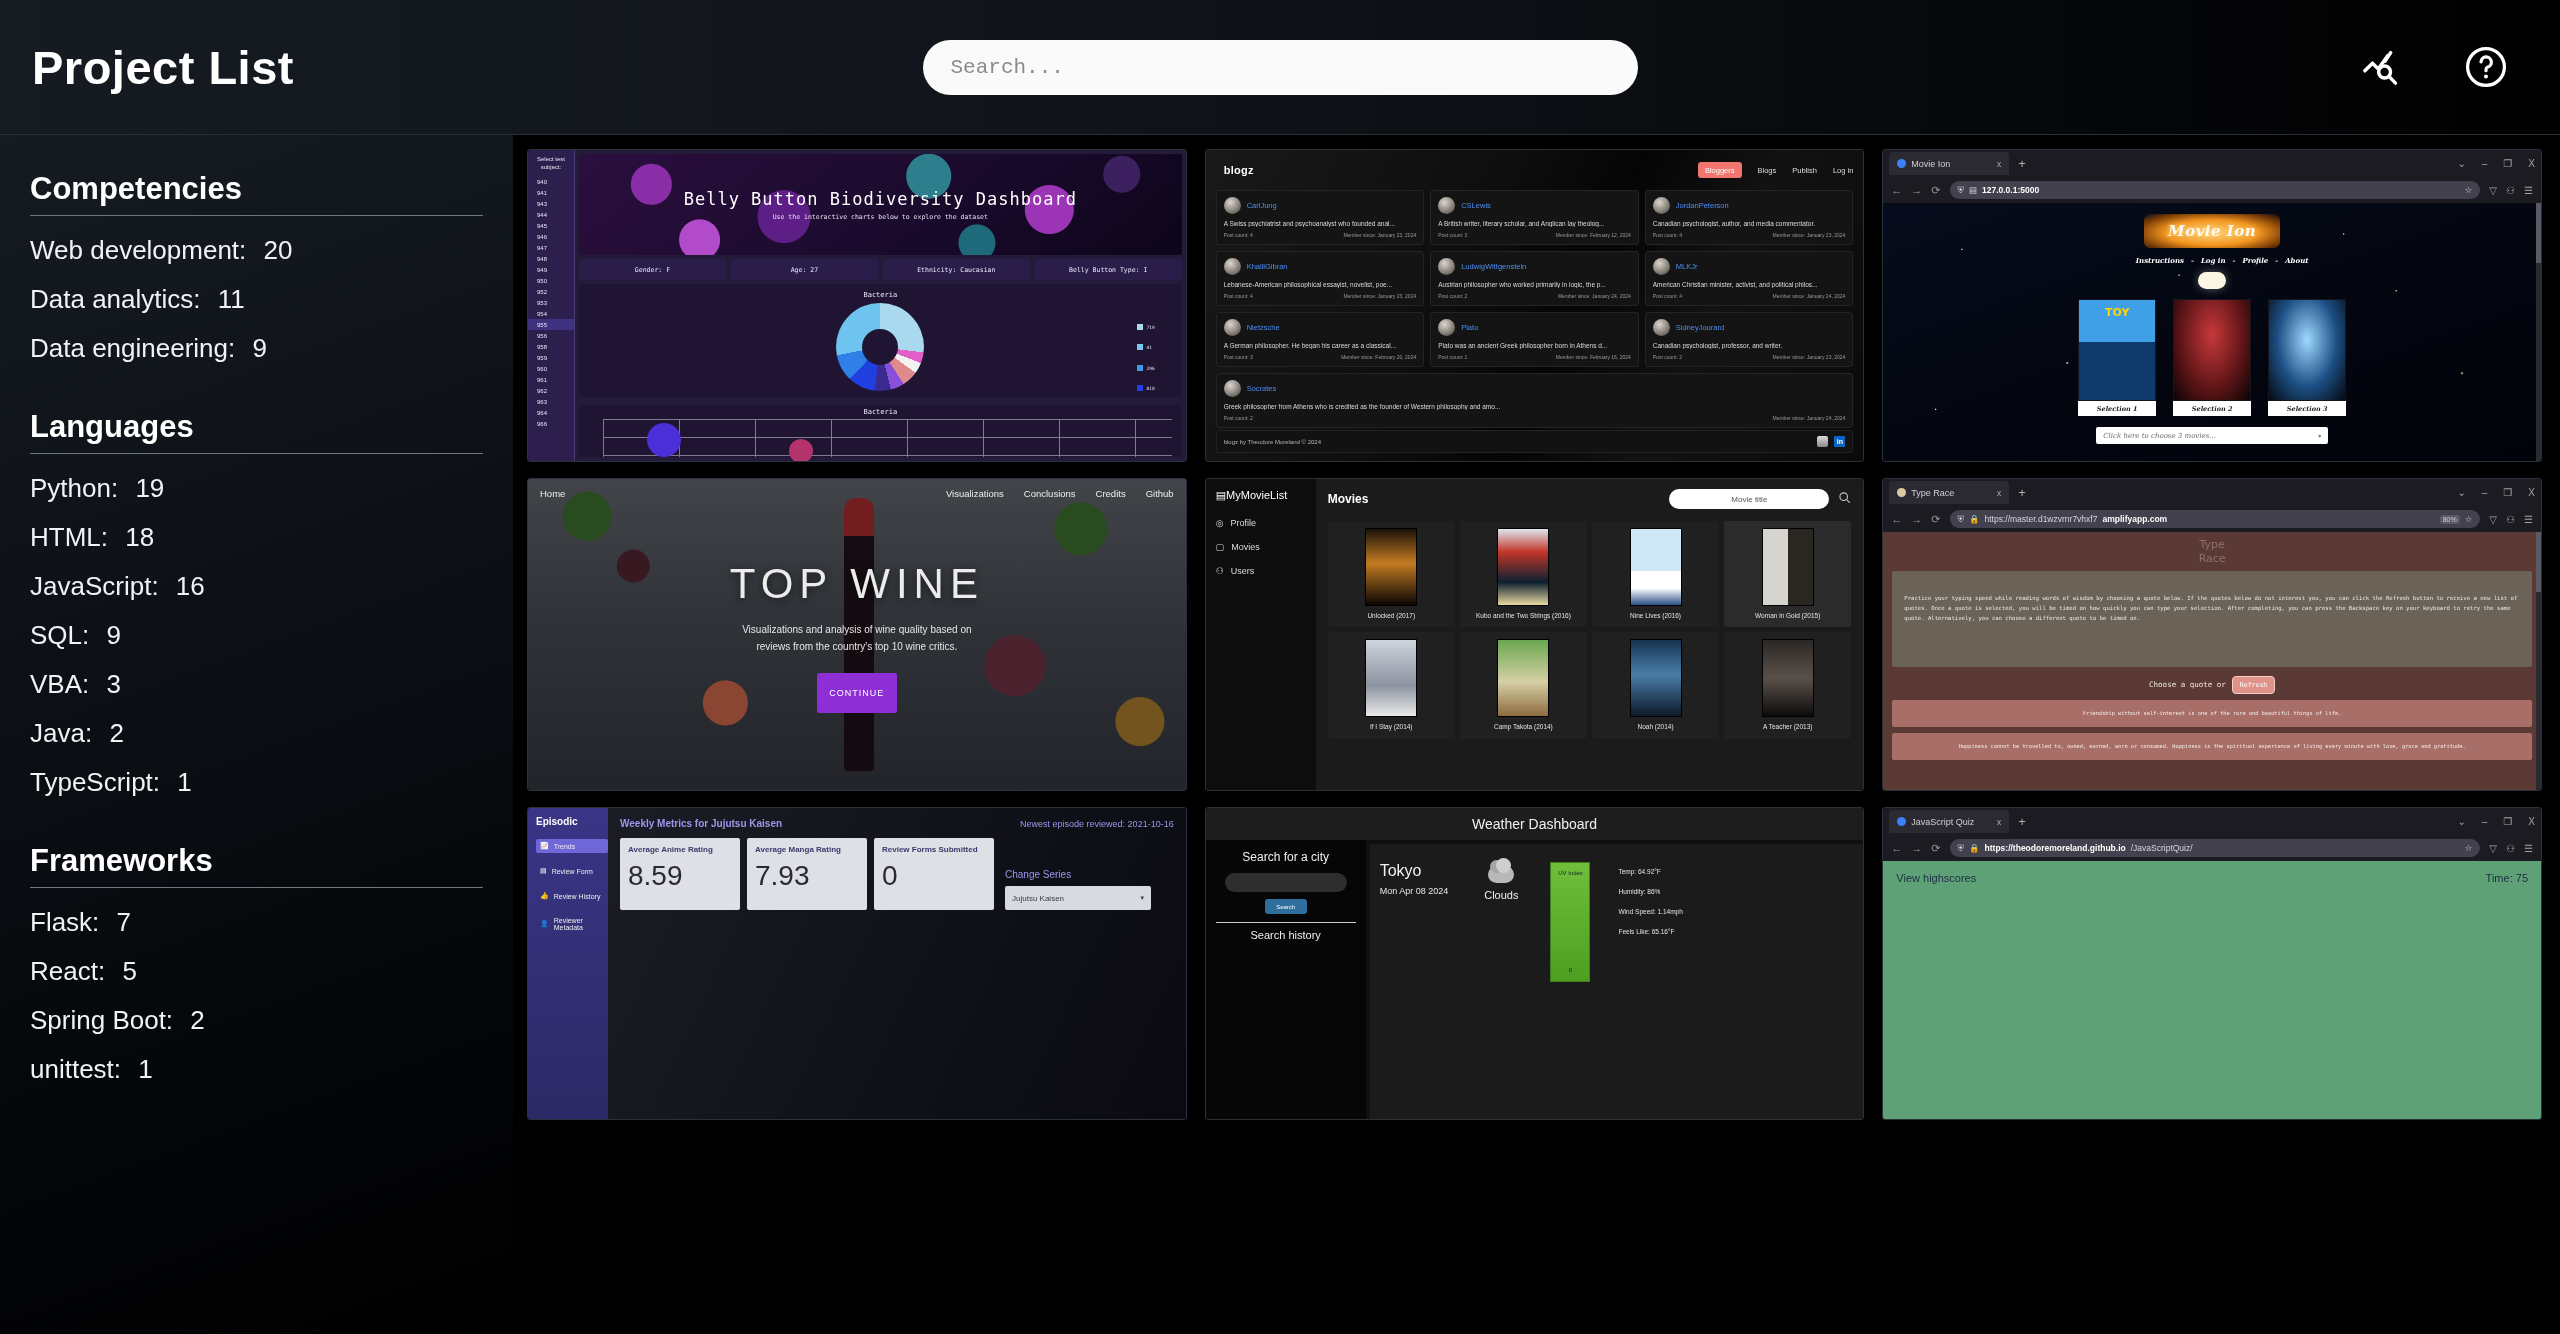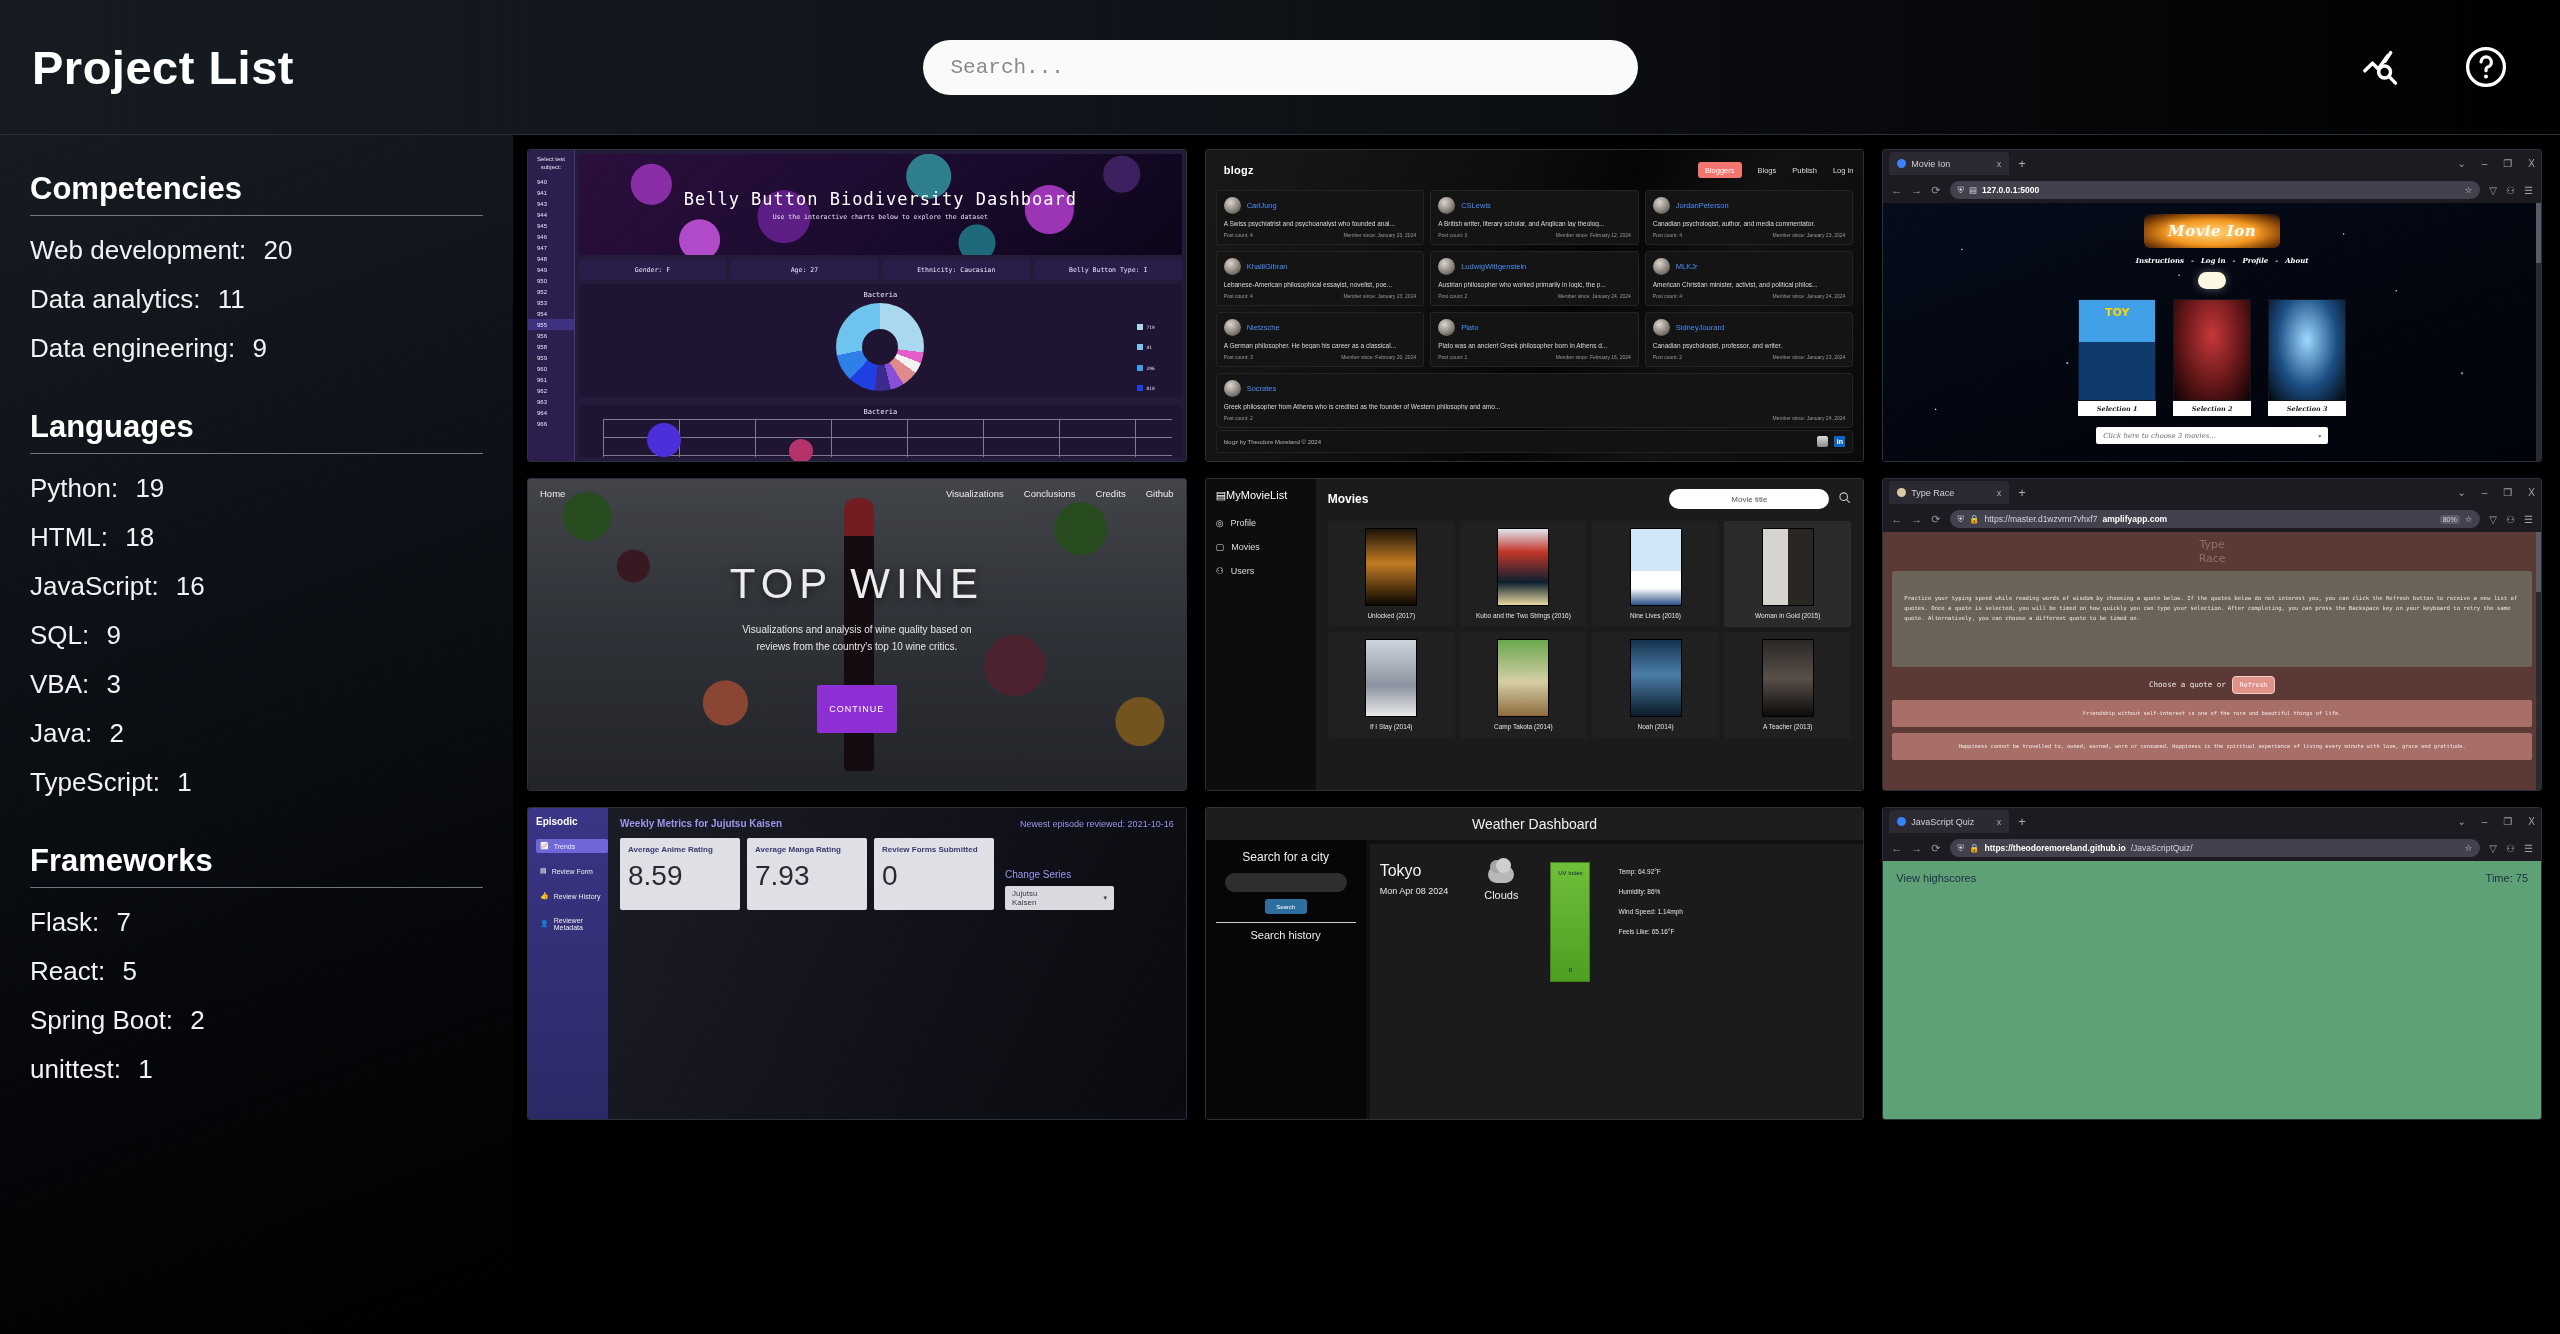--- a/index.html
+++ b/index.html
@@ -191,21 +191,21 @@
   .tw::before{content:"";position:absolute;left:48%;top:6%;width:30px;height:88%;
     background:linear-gradient(#c22b2b 0 14%,#1b0a10 14% 100%);border-radius:12px 12px 4px 4px;opacity:.95;}
   .tw-shade{position:absolute;inset:0;background:rgba(10,10,14,.42);}
   .tw-nav{position:relative;display:flex;align-items:center;padding:9px 12px;
     font-size:9.5px;color:#eee;}
   .tw-nav .r{margin-left:auto;display:flex;gap:20px;}
   .tw-center{position:relative;text-align:center;margin-top:52px;}
   .tw-title{font-size:42px;letter-spacing:6px;color:#ececec;font-weight:300;
     text-shadow:0 2px 10px rgba(0,0,0,.6);}
   .tw-sub{font-size:10px;color:#e6e6e6;line-height:1.65;margin-top:14px;}
-  .tw-btn{margin:30px auto 0;width:80px;height:48px;background:#8e2fd6;color:#fff;
+  .tw-btn{margin:18px auto 0;width:80px;height:40px;background:#8e2fd6;color:#fff;
     display:flex;align-items:center;justify-content:center;font-size:9px;letter-spacing:1px;
     border-radius:2px;}
 
   
   .mml{position:absolute;inset:0;background:#1b1b1b;display:flex;}
   .mml-side{width:110px;background:#0d0d0d;padding:10px 0 0 10px;}
   .mml-logo{font-size:11px;font-weight:normal;color:#fff;margin-bottom:16px;}
   .mml-nav{display:flex;flex-direction:column;gap:14px;font-size:9px;color:#ddd;}
   .mml-nav div{display:flex;gap:7px;align-items:center;}
   .mml-main{flex:1;padding:10px 12px;}
@@ -255,21 +255,21 @@
     background:linear-gradient(115deg,#1c1c26,#101018 60%,#0a0a10);padding:10px 12px;}
   .ep-row1{display:flex;align-items:center;}
   .ep-h{font-size:10px;color:#9d97ec;font-weight:bold;}
   .ep-newest{margin-left:auto;font-size:9px;color:#9d97ec;}
   .ep-cards{display:flex;gap:7px;margin-top:9px;align-items:flex-end;}
   .ep-kpi{background:#dfdfe6;border-radius:2px;padding:7px 8px;width:120px;height:72px;}
   .ep-kt{font-size:8px;color:#3a3a6e;font-weight:bold;line-height:1.35;}
   .ep-kv{font-size:28px;color:#2a2a33;margin-top:4px;}
   .ep-change{margin-left:4px;}
   .ep-cl{font-size:10px;color:#9d97ec;}
-  .ep-sel{margin-top:6px;width:109px;height:24px;background:#d9d9e0;border-radius:2px;
+  .ep-sel{margin-top:6px;width:146px;height:24px;background:#d9d9e0;border-radius:2px;
     display:flex;align-items:center;padding:0 7px;font-size:8px;color:#3b3b44;gap:48px;}
   .ep-sel .car{margin-left:auto;font-size:7px;}
 
   
   .wd{position:absolute;inset:0;background:#101010;}
   .wd-head{height:32px;display:flex;align-items:center;justify-content:center;
     background:#1d1d1d;font-size:14px;color:#f0f0f0;}
   .wd-body{display:flex;height:calc(100% - 32px);}
   .wd-left{width:160px;background:#060606;padding:10px 0 0;text-align:center;}
   .wd-lt{font-size:12px;color:#efefef;}

